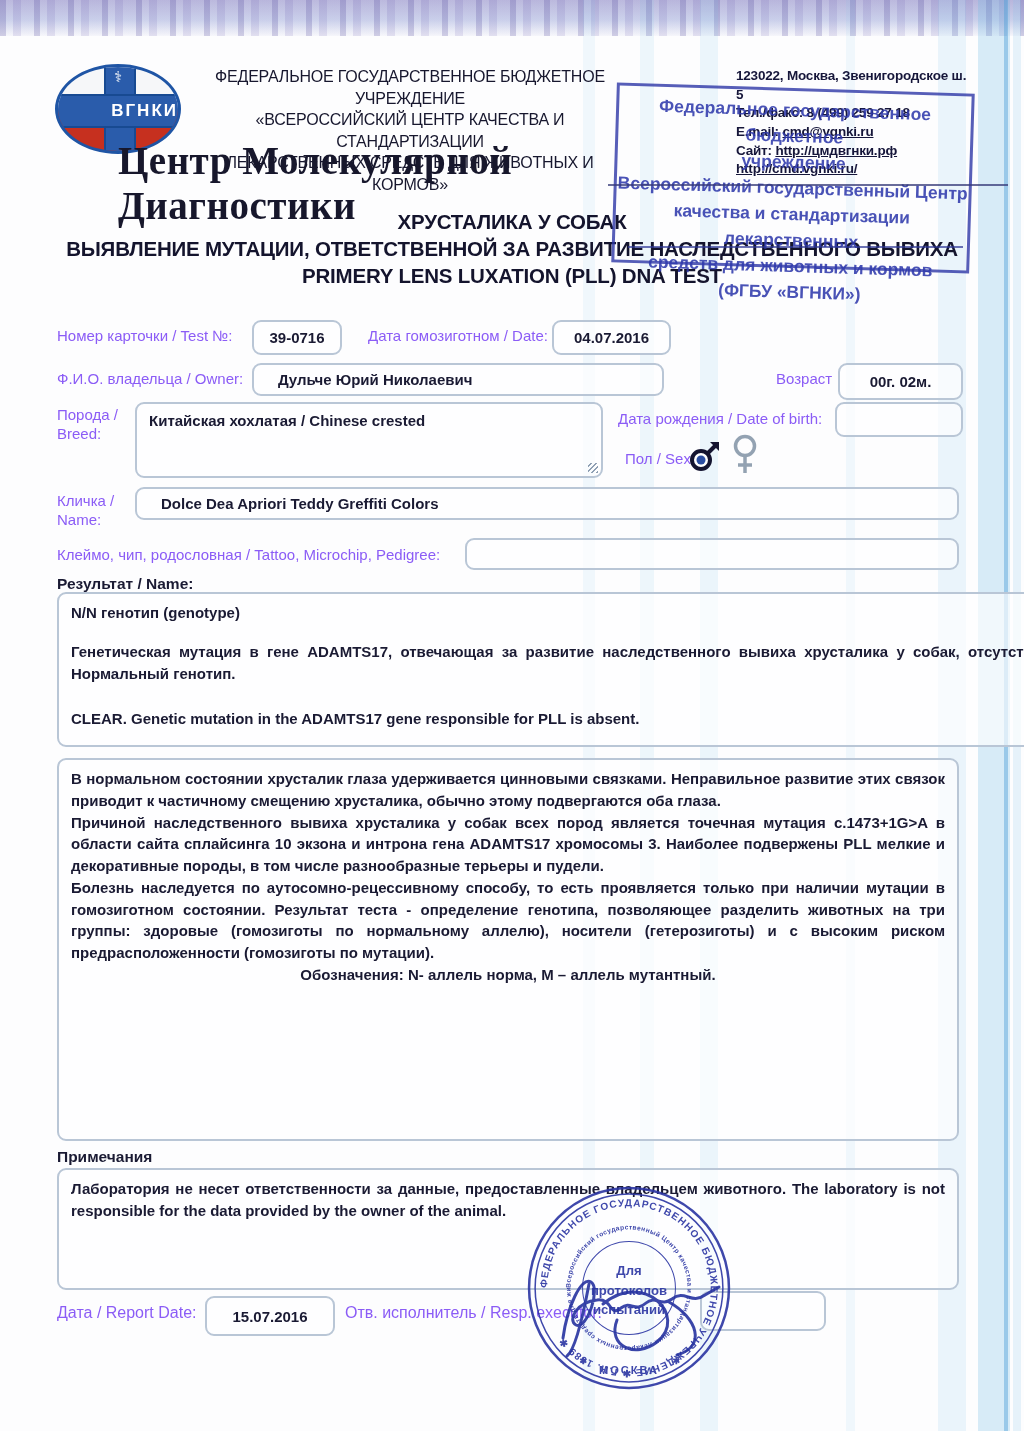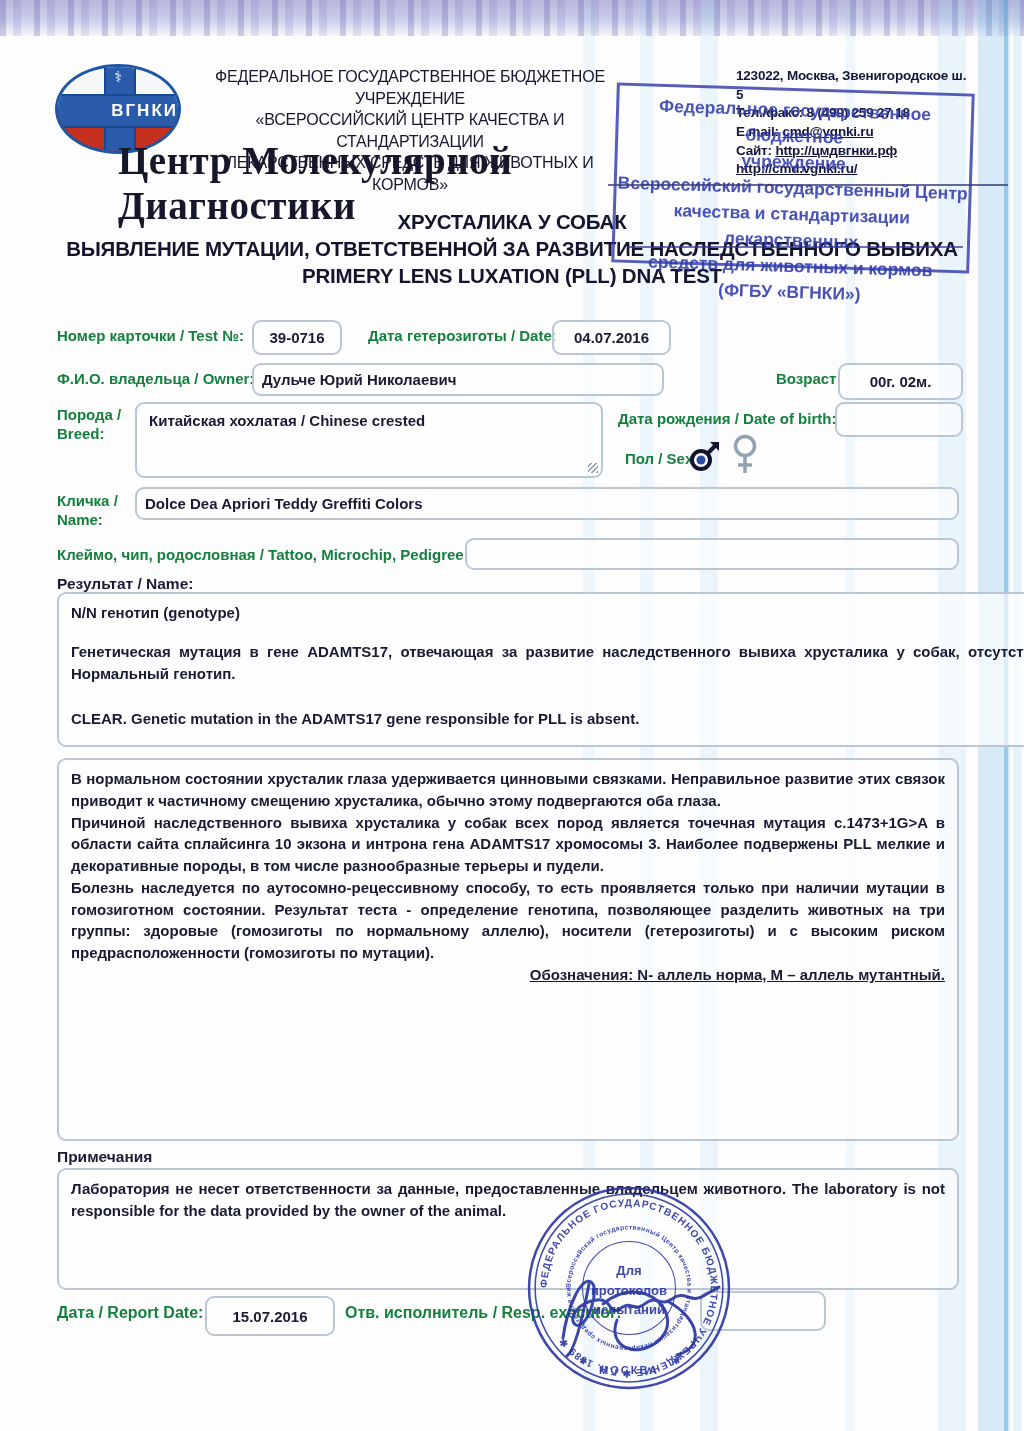--- a/index.html
+++ b/index.html
@@ -27,26 +27,26 @@
        line-height:1.38;color:#16163a;letter-spacing:-0.2px;}
   .contact .u{text-decoration:underline;}
   .rect-stamp{position:absolute;left:614px;top:88px;width:352px;height:168px;border:3px solid rgba(45,54,166,.8);
        transform:rotate(1.8deg);color:rgba(48,58,172,.88);font-size:17.5px;font-weight:bold;text-align:center;
        line-height:26px;padding-top:6px;z-index:5;}
   .artifact-line{position:absolute;height:2px;background:rgba(53,58,120,.75);z-index:6;}
   
   .doc-title{position:absolute;left:40px;top:208px;width:944px;text-align:center;font-weight:bold;
        font-size:20.5px;line-height:27px;color:#14142d;letter-spacing:-0.2px;}
   
-  .lbl{position:absolute;font-weight:bold;font-size:15px;white-space:nowrap;color:#15803d;}
+  .lbl{position:absolute;font-weight:normal;font-size:15px;white-space:nowrap;color:#8b5cf6;}
   .lbl2{line-height:1.25;white-space:normal;}
   .box{position:absolute;border:2px solid #b9c6d6;border-radius:9px;background:rgba(255,255,255,.65);
        font-weight:bold;font-size:15px;color:#1a1a33;}
   .box.center{display:flex;align-items:center;justify-content:center;}
-  .box.left{display:flex;align-items:center;padding-left:8px;box-sizing:border-box;}
+  .box.left{display:flex;align-items:center;padding-left:24px;box-sizing:border-box;}
   .box.area{padding:8px 12px;box-sizing:border-box;}
   .grip{position:absolute;right:3px;bottom:3px;width:10px;height:10px;
        background:repeating-linear-gradient(135deg,transparent 0 2px,#8fa0b4 2px 3.5px);}
   .heading{position:absolute;font-weight:bold;font-size:15.5px;color:#1a1a33;}
   .bigtext{font-weight:bold;font-size:15px;line-height:1.45;text-align:justify;color:#1a1a33;}
   .sexicons{position:absolute;display:flex;align-items:center;gap:10px;}
   
   .round-stamp{position:absolute;left:523px;top:1182px;z-index:4;}
   .signature{position:absolute;left:545px;top:1258px;z-index:6;}
   .rs-text{fill:#2b35a3;font-family:"Liberation Sans",sans-serif;font-weight:bold;}
@@ -102,21 +102,21 @@
   <div class="artifact-line" style="left:628px;top:246px;width:335px;background:rgba(45,54,150,.7);"></div>
 
   <div class="doc-title">
     <div>ХРУСТАЛИКА У СОБАК</div>
     <div>ВЫЯВЛЕНИЕ МУТАЦИИ, ОТВЕТСТВЕННОЙ ЗА РАЗВИТИЕ НАСЛЕДСТВЕННОГО ВЫВИХА</div>
     <div>PRIMERY LENS LUXATION (PLL) DNA TEST</div>
   </div>
 
   <div class="lbl" style="left:57px;top:327px;">Номер карточки / Test №:</div>
   <div class="box center" style="left:252px;top:320px;width:86px;height:31px;text-align:center;">39-0716</div>
-  <div class="lbl" style="left:368px;top:327px;">Дата гетерозиготы / Date:</div>
+  <div class="lbl" style="left:368px;top:327px;">Дата гомозиготном / Date:</div>
   <div class="box center" style="left:552px;top:320px;width:115px;height:31px;">04.07.2016</div>
 
   <div class="lbl" style="left:57px;top:370px;">Ф.И.О. владельца / Owner:</div>
   <div class="box left" style="left:252px;top:363px;width:412px;height:33px;">Дульче Юрий Николаевич</div>
   <div class="lbl" style="left:776px;top:370px;">Возраст</div>
   <div class="box center" style="left:838px;top:363px;width:121px;height:33px;">00г. 02м.</div>
 
   <div class="lbl lbl2" style="left:57px;top:406px;width:70px;">Порода / Breed:</div>
   <div class="box area" style="left:135px;top:402px;width:468px;height:76px;">
     <span>Китайская хохлатая / Chinese crested</span>
@@ -149,21 +149,21 @@
   <div class="box area" style="left:57px;top:592px;width:1016px;height:155px;">
     <div class="bigtext" style="text-align:left;">N/N генотип (genotype)</div>
     <div class="bigtext" style="margin-top:17px;">Генетическая мутация в гене ADAMTS17, отвечающая за развитие наследственного вывиха хрусталика у собак, отсутствует. Нормальный генотип.</div>
     <div class="bigtext" style="margin-top:24px;text-align:left;">CLEAR. Genetic mutation in the ADAMTS17 gene responsible for PLL is absent.</div>
   </div>
 
   <div class="box area" style="left:57px;top:758px;width:902px;height:383px;">
     <div class="bigtext">В нормальном состоянии хрусталик глаза удерживается цинновыми связками. Неправильное развитие этих связок приводит к частичному смещению хрусталика, обычно этому подвергаются оба глаза.</div>
     <div class="bigtext">Причиной наследственного вывиха хрусталика у собак всех пород является точечная мутация c.1473+1G&gt;A в области сайта сплайсинга 10 экзона и интрона гена ADAMTS17 хромосомы 3. Наиболее подвержены PLL мелкие и декоративные породы, в том числе разнообразные терьеры и пудели.</div>
     <div class="bigtext">Болезнь наследуется по аутосомно-рецессивному способу, то есть проявляется только при наличии мутации в гомозиготном состоянии. Результат теста - определение генотипа, позволяющее разделить животных на три группы: здоровые (гомозиготы по нормальному аллелю), носители (гетерозиготы) и с высоким риском предрасположенности (гомозиготы по мутации).</div>
-    <div class="bigtext" style="text-align:right;text-decoration:underline;">Обозначения: N- аллель норма, М – аллель мутантный.</div>
+    <div class="bigtext" style="text-align:center;">Обозначения: N- аллель норма, М – аллель мутантный.</div>
   </div>
 
   <div class="heading" style="left:57px;top:1148px;">Примечания</div>
   <div class="box area" style="left:57px;top:1168px;width:902px;height:122px;">
     <div class="bigtext">Лаборатория не несет ответственности за данные, предоставленные владельцем животного. The laboratory is not responsible for the data provided by the owner of the animal.</div>
   </div>
 
   <div class="lbl" style="left:57px;top:1304px;font-size:16px;">Дата / Report Date:</div>
   <div class="box center" style="left:205px;top:1296px;width:126px;height:36px;">15.07.2016</div>
   <div class="lbl" style="left:345px;top:1304px;font-size:16px;">Отв. исполнитель / Resp. executor:</div>

